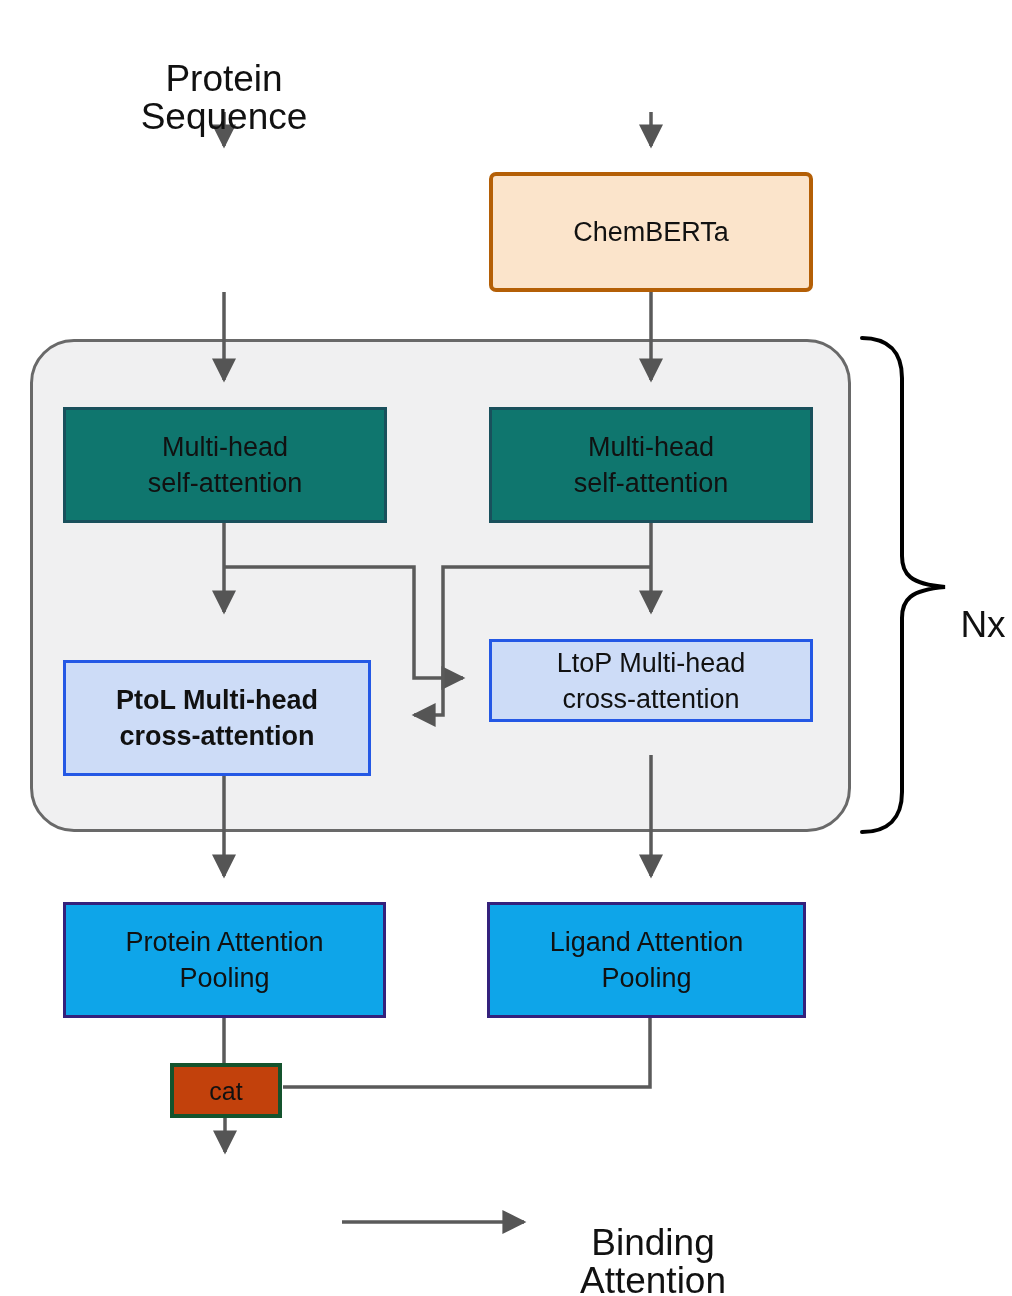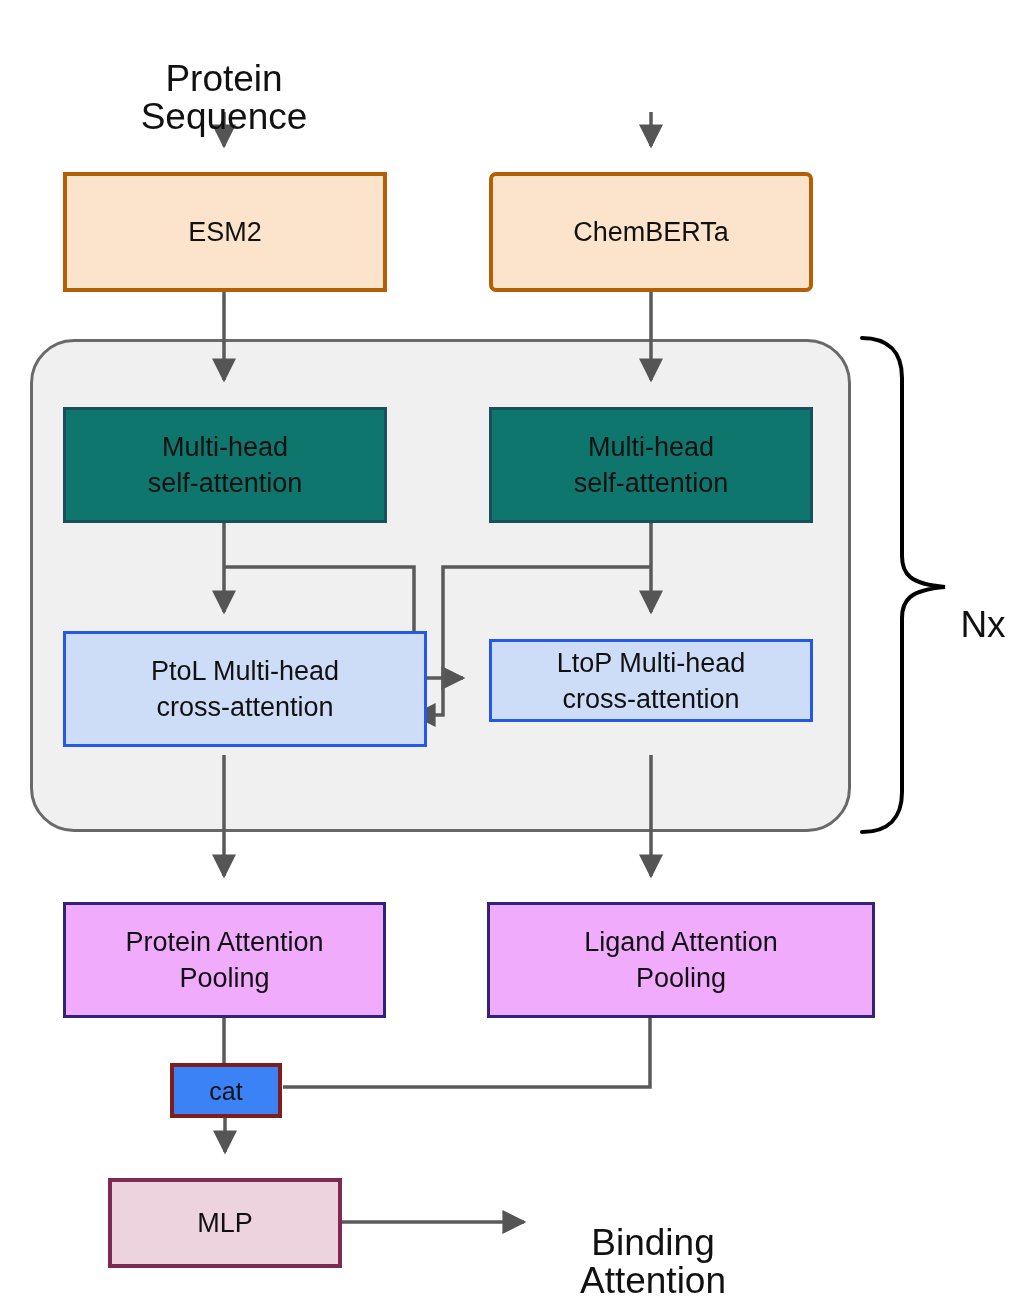--- a/index.html
+++ b/index.html
@@ -20,22 +20,22 @@
   .node{
     position:absolute;z-index:3;
     display:flex;align-items:center;justify-content:center;
     box-sizing:border-box;text-align:center;
     font-size:27px;line-height:36px;white-space:pre-line;
   }
   .node span{white-space:pre-line;}
   .encoder{background:#fbe4cb;border:4px solid #b45f06;}
   .selfattn{background:#0f766e;border:3px solid #19505c;}
   .crossattn{background:#cddcf7;border:3px solid #2458e5;}
-  .pooling{background:#f0abfc;border:3px solid #34217c;}
-  .concat{background:#3b82f6;border:4px solid #7f1d1d;font-size:25px;}
+  .pooling{background:#0ea5e9;border:3px solid #34217c;}
+  .concat{background:#c2410c;border:4px solid #14532d;font-size:25px;}
   .mlp{background:#ecd3de;border:4px solid #7d2b55;}
   .label{
     position:absolute;z-index:3;
     text-align:center;font-size:37px;line-height:38px;
     white-space:pre-line;color:#111111;
   }
 </style>
 </head>
 <body>
 
@@ -74,55 +74,49 @@
 Sequence</span>
   </div>
   <div class="label" style="left:953px;top:568px;width:60px;text-align:center;">
     <span>Nx</span>
   </div>
   <div class="label" style="left:553px;top:1186px;width:200px;">
     <span>Binding
 Attention</span>
   </div>
 
-  <div class="node encoder" style="left:63px;top:172px;width:324px;height:120px;">
-    <span>ESM2</span>
-  </div>
   <div class="node encoder" style="left:489px;top:172px;width:324px;height:120px;border-radius:7px;">
     <span>ChemBERTa</span>
   </div>
 
   <div class="node selfattn" style="left:63px;top:407px;width:324px;height:116px;">
     <span>Multi-head
 self-attention</span>
   </div>
   <div class="node selfattn" style="left:489px;top:407px;width:324px;height:116px;">
     <span>Multi-head
 self-attention</span>
   </div>
 
-  <div class="node crossattn" style="left:63px;top:631px;width:364px;height:116px;">
+  <div class="node crossattn" style="left:63px;top:660px;width:308px;height:116px;font-weight:bold;">
     <span>PtoL Multi-head
 cross-attention</span>
   </div>
   <div class="node crossattn" style="left:489px;top:639px;width:324px;height:83px;">
     <span>LtoP Multi-head
 cross-attention</span>
   </div>
 
   <div class="node pooling" style="left:63px;top:902px;width:323px;height:116px;">
     <span>Protein Attention
 Pooling</span>
   </div>
-  <div class="node pooling" style="left:487px;top:902px;width:388px;height:116px;">
+  <div class="node pooling" style="left:487px;top:902px;width:319px;height:116px;">
     <span>Ligand Attention
 Pooling</span>
   </div>
 
   <div class="node concat" style="left:170px;top:1063px;width:112px;height:55px;">
     <span>cat</span>
   </div>
 
-  <div class="node mlp" style="left:108px;top:1178px;width:234px;height:90px;">
-    <span>MLP</span>
-  </div>
 
 </div>
 
 </body></html>

